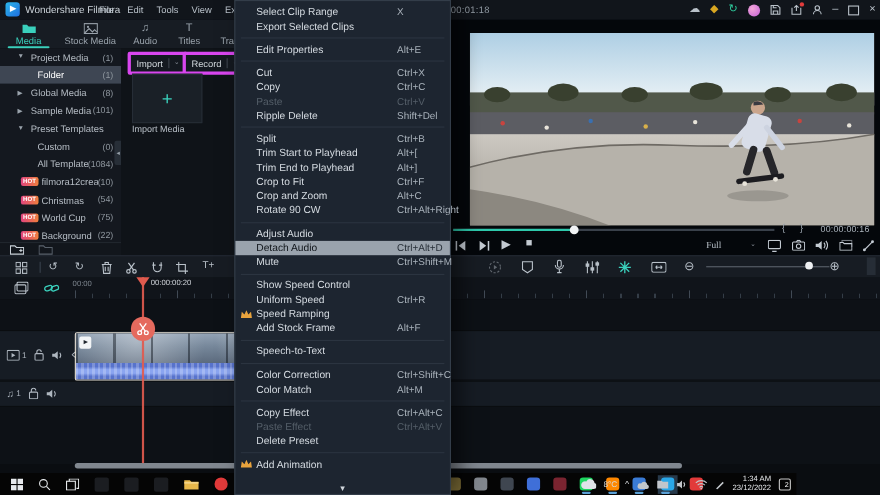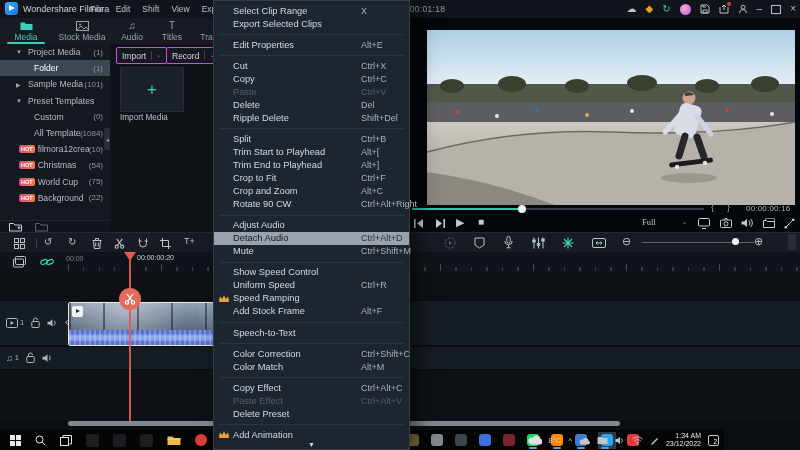--- a/index.html
+++ b/index.html
@@ -44,21 +44,21 @@
   .tree-row.selected .lbl{color:#fff;}
   .hotbadge{display:inline-block;margin-right:3px;padding:0 2px;height:8px;line-height:8px;border-radius:2px;
     font-size:5.5px;font-weight:bold;color:#fff;background:linear-gradient(90deg,#e0447e,#f07f3c);}
   .treefoot{left:0;top:220px;width:110px;height:12px;background:#12161c;border-top:1px solid #20262d;
     display:flex;align-items:center;gap:13px;padding-left:9px;}
   .panel-collapse{left:104px;top:128px;width:7px;height:22px;background:#272e37;border-radius:2px 0 0 2px;
     font-size:6px;color:#9aa3ac;display:flex;align-items:center;justify-content:center;}
 
   
   .browser{left:110px;top:44px;width:235px;height:188px;background:#0f1318;}
-  .btn{position:absolute;top:3px;height:15px;border:1px solid #d946ef;border-radius:2px;display:flex;
+  .btn{position:absolute;top:3px;height:15px;border:3px solid #d946ef;border-radius:2px;display:flex;
     align-items:center;font-size:8.5px;color:#d2d8dd;padding:0 5px;gap:5px;background:#141920;}
   .btn .ch{font-size:6px;color:#8a929b;border-left:1px solid #3c444e;padding-left:4px;height:9px;line-height:9px;}
   .tile{position:absolute;left:10px;top:23px;width:62px;height:43px;background:#1a2027;border:1px solid #262d36;
     display:flex;align-items:center;justify-content:center;}
   .tile .plus{font-size:17px;color:#3ad0bc;font-weight:200;}
   .tile-lbl{position:absolute;left:10px;top:69px;font-size:8.2px;color:#b9c0c8;}
 
   
   .preview{left:345px;top:18px;width:455px;height:214px;background:#04070b;}
   .video{position:absolute;left:82px;top:12px;width:368px;height:175px;overflow:hidden;background:#111;}
@@ -149,21 +149,21 @@
 
 <div id="screen">
 
   <div class="abs titlebar">
     <div class="logo"></div>
     <div class="app-title">Wondershare Filmora</div>
     <div class="menubar">
 
     <span>File</span>
         <span>Edit</span>
-        <span>Shift</span>
+        <span>Tools</span>
         <span>View</span>
         <span>Export</span>
         <span>Help</span>
       </div>
     <div class="tb-timecode">00:00:01:18</div>
     <div class="tb-icons">
       <span class="g">☁</span>
       <span class="g" style="color:#d9a621;">◆</span>
       <span class="g" style="color:#2fd0a0;">↻</span>
       <span class="avatar"></span>
@@ -228,20 +228,26 @@
         <span class="cnt">(1)</span>
       </div>
 
       <div class="tree-row selected child">
         <span class="arrow"></span>
 
         <span class="lbl">Folder</span>
         <span class="cnt">(1)</span>
       </div>
 
+      <div class="tree-row">
+        <span class="arrow">▶</span>
+
+        <span class="lbl">Global Media</span>
+        <span class="cnt">(8)</span>
+      </div>
 
       <div class="tree-row">
         <span class="arrow">▶</span>
 
         <span class="lbl">Sample Media</span>
         <span class="cnt">(101)</span>
       </div>
 
       <div class="tree-row">
         <span class="arrow">▼</span>
@@ -716,25 +722,20 @@
           <span class="lbl">Copy</span>
           <span class="sc">Ctrl+C</span>
         </div>
 
         <div class="cm-row disabled">
 
           <span class="lbl">Paste</span>
           <span class="sc">Ctrl+V</span>
         </div>
 
-        <div class="cm-row">
-
-          <span class="lbl">Delete</span>
-          <span class="sc">Del</span>
-        </div>
 
         <div class="cm-row">
 
           <span class="lbl">Ripple Delete</span>
           <span class="sc">Shift+Del</span>
         </div>
 
         <div class="cm-row separator">
           
           

